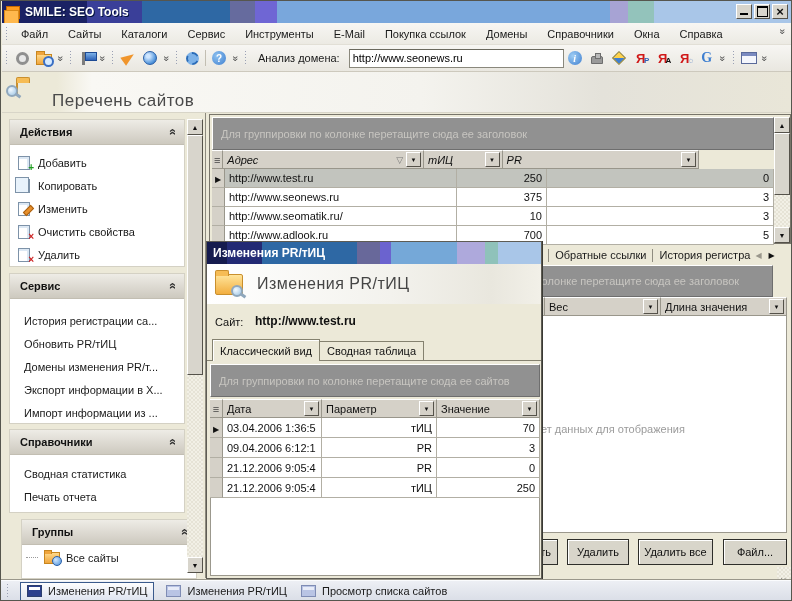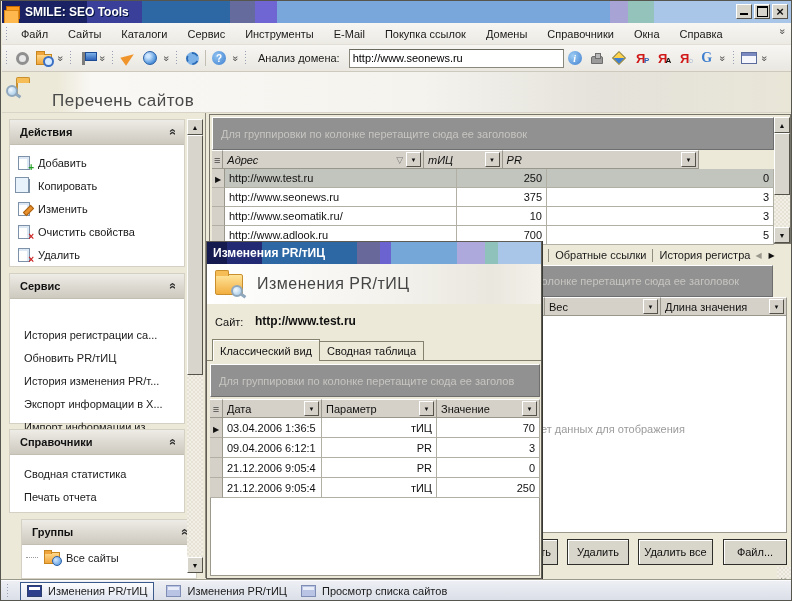--- a/index.html
+++ b/index.html
@@ -272,29 +272,29 @@
           <span>Удалить</span>
         </div>
     </div>
   </div>
 
   <div class="a sb-box" style="left:8px;top:272px;width:176px;height:151px;">
     <div class="sb-hdr">
       <span>Сервис</span>
       <span class="i-coll"></span>
     </div>
-    <div style="padding-top:24px;">
+    <div style="padding-top:10px;">
       <div class="sb-item plain">
           <span>История регистрации са...</span>
         </div>
       <div class="sb-item plain">
           <span>Обновить PR/тИЦ</span>
         </div>
       <div class="sb-item plain">
-          <span>История изменения PR/т...</span>
+          <span>Домены изменения PR/т...</span>
         </div>
       <div class="sb-item plain">
           <span>Экспорт информации в X...</span>
         </div>
       <div class="sb-item plain">
           <span>Импорт информации из ...</span>
         </div>
     </div>
   </div>
 
@@ -456,21 +456,21 @@
     <span class="a" style="left:8px;top:74px;">Сайт:</span>
     <span class="a" style="left:48px;top:72px;font-weight:700;font-size:12px;">http://www.test.ru</span>
 
     <div class="a" style="left:5px;top:97px;display:flex;z-index:2;">
       <span class="tab active">Классический вид</span>
       <span class="tab inactive">Сводная таблица</span>
     </div>
     <div class="a" style="left:0;top:118px;width:334px;height:1px;background:#84816f;z-index:1;"></div>
 
     <div class="graybar a" style="left:3px;top:122px;width:330px;height:33px;">
-      <span>Для группировки по колонке перетащите сюда ее заголов</span>
+      <span>Для группировки по колонке перетащите сюда ее сайтов</span>
     </div>
 
     <div class="a" style="left:3px;top:157px;width:330px;height:19px;display:flex;">
       <span class="hcell" style="width:13px;padding:0;justify-content:center;">
           <span class="i-corner"></span>
         </span>
       <span class="hcell" style="width:99px;">
           <span>Дата</span>
           <span class="sp"></span>
           <span class="ddbtn"></span>

